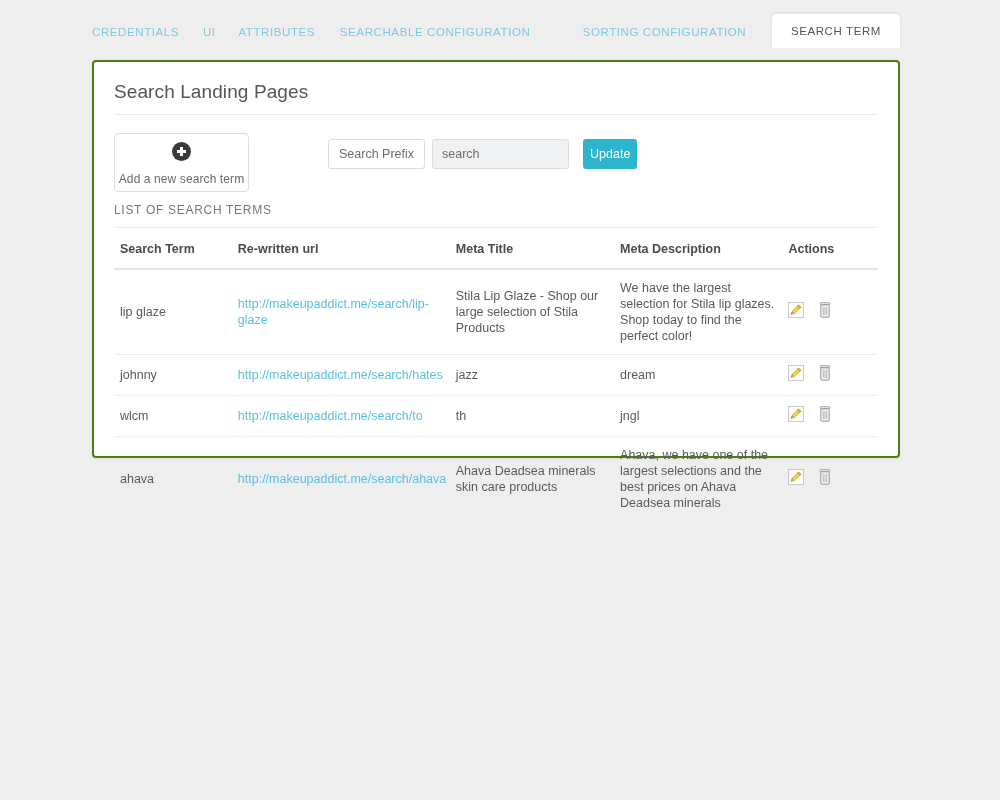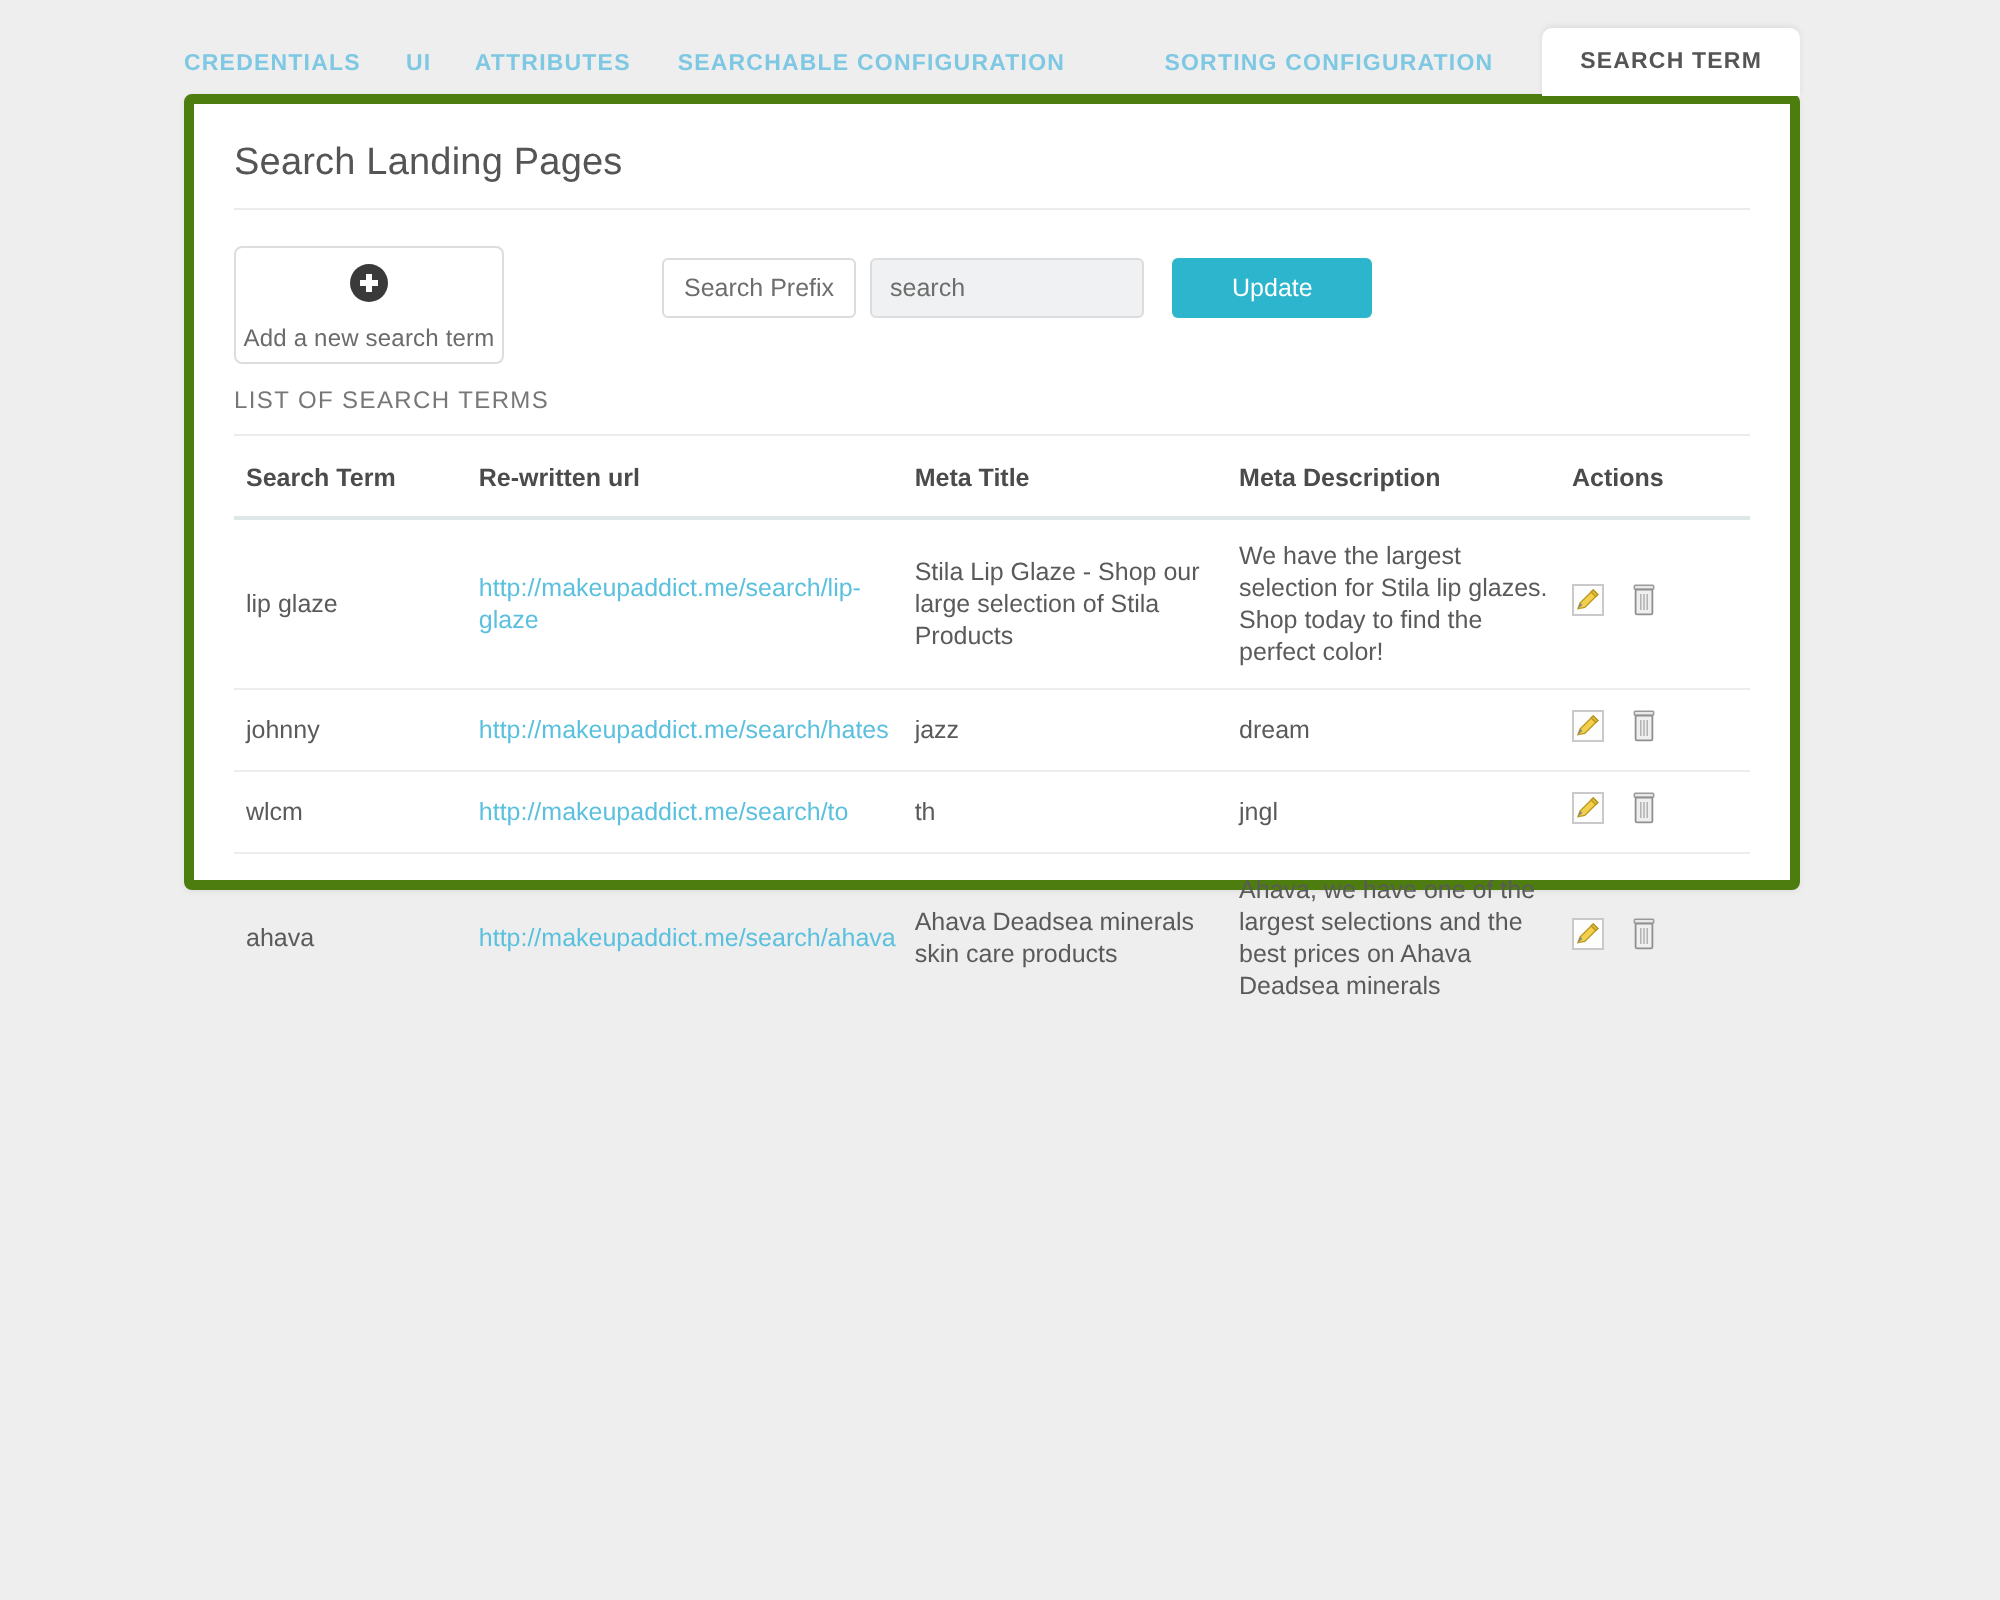--- a/index.html
+++ b/index.html
@@ -30,21 +30,20 @@
   }
   .tab {
     font-size: 11.5px;
     letter-spacing: 0.6px;
     color: #7ec8e3;
     text-transform: uppercase;
     padding: 8px 0 9px 0;
     white-space: nowrap;
     cursor: pointer;
     line-height: 14px;
-    font-weight: bold;
   }
   .tab-spacer-1 { width: 25px; }
   .tab-spacer-2 { width: 24px; }
   .tab-spacer-3 { width: 26px; }
   .tab-spacer-4 { width: 28px; }
   .tab-spacer-5 { width: 27px; }
   .tab-spacer-6 { width: 27px; }
 
   .tab.active {
     color: #555555;
@@ -54,25 +53,25 @@
     box-shadow: 0 -1px 3px rgba(0,0,0,0.07);
     position: relative;
     z-index: 3;
     margin-bottom: 0;
   }
 
   
   .card {
     position: absolute;
     left: 92px;
-    top: 47px;
+    top: 60px;
     width: 808px;
     height: 398px;
     background: #ffffff;
-    border: 5px solid #4d7c0f;
+    border: 2px solid #4d7c0f;
     border-radius: 4px;
     box-shadow: 0 1px 3px rgba(0,0,0,0.06);
     z-index: 2;
   }
 
   .card-title {
     font-size: 19px;
     font-weight: 400;
     color: #555555;
     margin: 0;
@@ -166,21 +165,21 @@
   }
   .update-btn {
     margin-left: 14px;
     height: 30px;
     border: none;
     border-radius: 3px;
     background: #2eb5ce;
     color: #ffffff;
     font-size: 12.5px;
     font-family: "Liberation Sans", sans-serif;
-    padding: 0 30px;
+    padding: 0 7px;
     cursor: pointer;
   }
 
   
   .list-heading {
     margin: 0 20px;
     padding: 6px 0 10px 0;
     font-size: 12px;
     color: #777777;
     letter-spacing: 0.7px;

